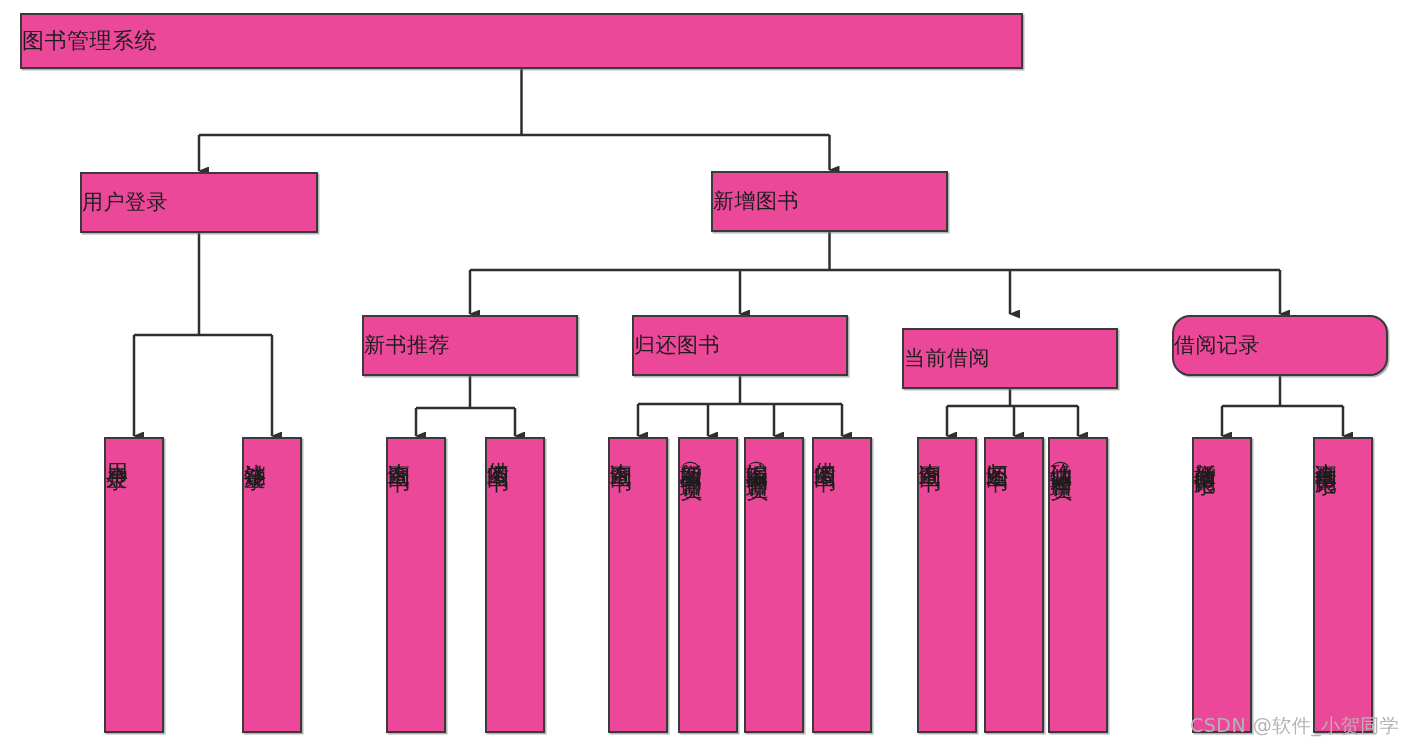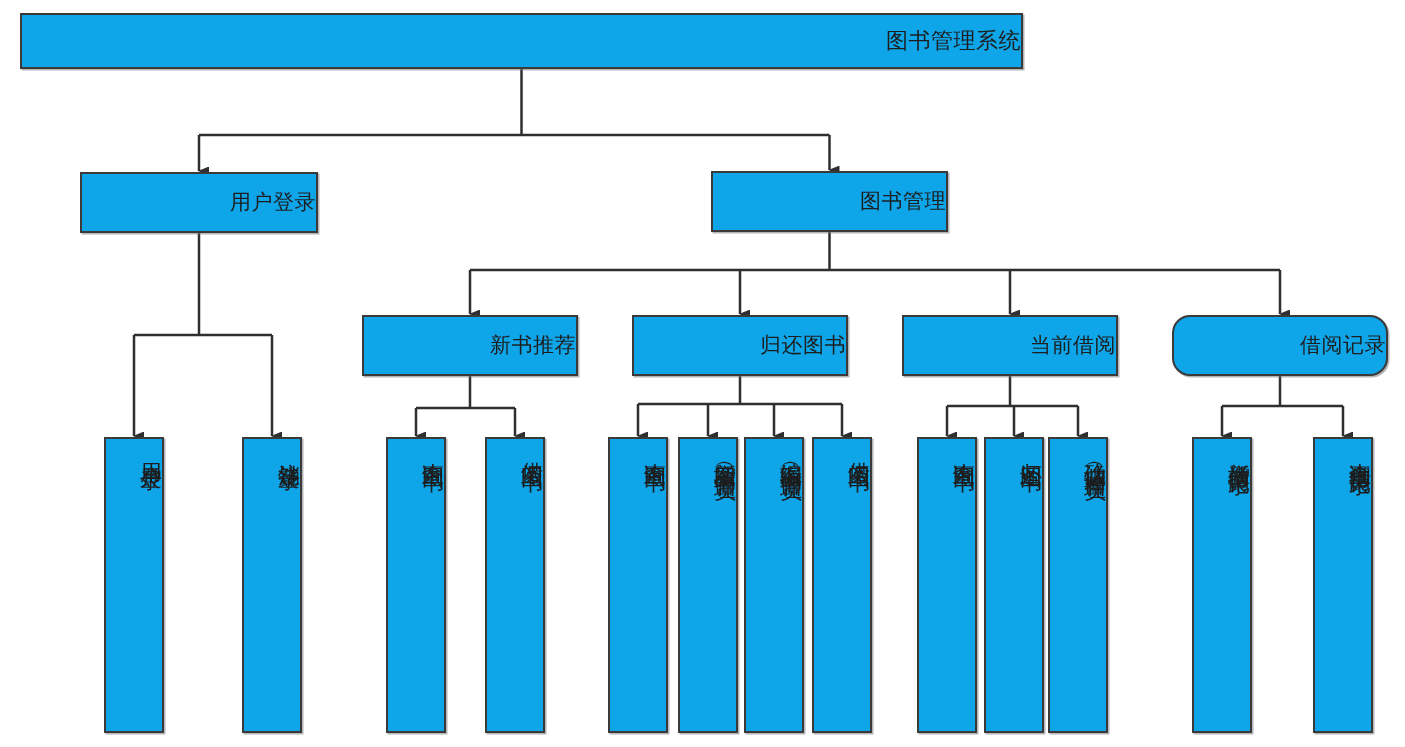--- a/index.html
+++ b/index.html
@@ -22,26 +22,26 @@
     position: absolute;
     left: 0;
     top: 0;
     width: 1405px;
     height: 747px;
     pointer-events: none;
   }
   .node-box {
     position: absolute;
     box-sizing: border-box;
-    background: #0ea5e9;
+    background: #ec4899;
     border: 2px solid #3a3a3a;
     box-shadow: 1.5px 1.5px 0 0 rgba(120,120,120,0.55);
     display: flex;
     align-items: center;
-    justify-content: flex-end;
+    justify-content: flex-start;
     overflow: hidden;
   }
   .node-label {
     color: #1d1d1d;
     line-height: 1.16;
     text-align: center;
     white-space: pre;
   }
   .node-box.horizontal .node-label {
     font-size: 21px;
@@ -120,29 +120,29 @@
   </svg>
 
   <div id="node-layer">
       <div class="node-box horizontal root" style="left: 20px; top: 13px; width: 1003px; height: 56px;">
         <div class="node-label">图书管理系统</div>
       </div>
       <div class="node-box horizontal" style="left: 80px; top: 172px; width: 238px; height: 61px;">
         <div class="node-label">用户登录</div>
       </div>
       <div class="node-box horizontal" style="left: 711px; top: 171px; width: 237px; height: 61px;">
-        <div class="node-label">图书管理</div>
+        <div class="node-label">新增图书</div>
       </div>
       <div class="node-box horizontal" style="left: 362px; top: 315px; width: 216px; height: 61px;">
         <div class="node-label">新书推荐</div>
       </div>
       <div class="node-box horizontal" style="left: 632px; top: 315px; width: 216px; height: 61px;">
         <div class="node-label">归还图书</div>
       </div>
-      <div class="node-box horizontal" style="left: 902px; top: 315px; width: 216px; height: 61px;">
+      <div class="node-box horizontal" style="left: 902px; top: 328px; width: 216px; height: 61px;">
         <div class="node-label">当前借阅</div>
       </div>
       <div class="node-box horizontal" style="left: 1172px; top: 315px; width: 216px; height: 61px; border-radius: 18px;">
         <div class="node-label">借阅记录</div>
       </div>
       <div class="node-box vertical" style="left: 104px; top: 437px; width: 60px; height: 296px;">
         <div class="node-label">用户登录</div>
       </div>
       <div class="node-box vertical" style="left: 242px; top: 437px; width: 60px; height: 296px;">
         <div class="node-label">注销登录</div>
@@ -175,14 +175,15 @@
         <div class="node-label">确认归还（管理员）</div>
       </div>
       <div class="node-box vertical" style="left: 1192px; top: 437px; width: 60px; height: 296px;">
         <div class="node-label">新增借阅记录</div>
       </div>
       <div class="node-box vertical" style="left: 1313px; top: 437px; width: 60px; height: 296px;">
         <div class="node-label">查询借阅记录</div>
       </div>
     </div>
 
+  <div class="watermark" style="left: 1190px; top: 713px;">CSDN @软件_小贺同学</div>
 
 </div>
 
 </body></html>

